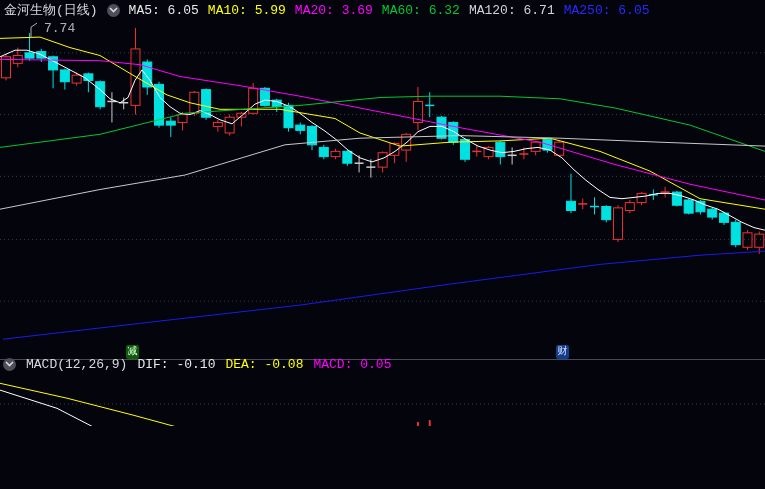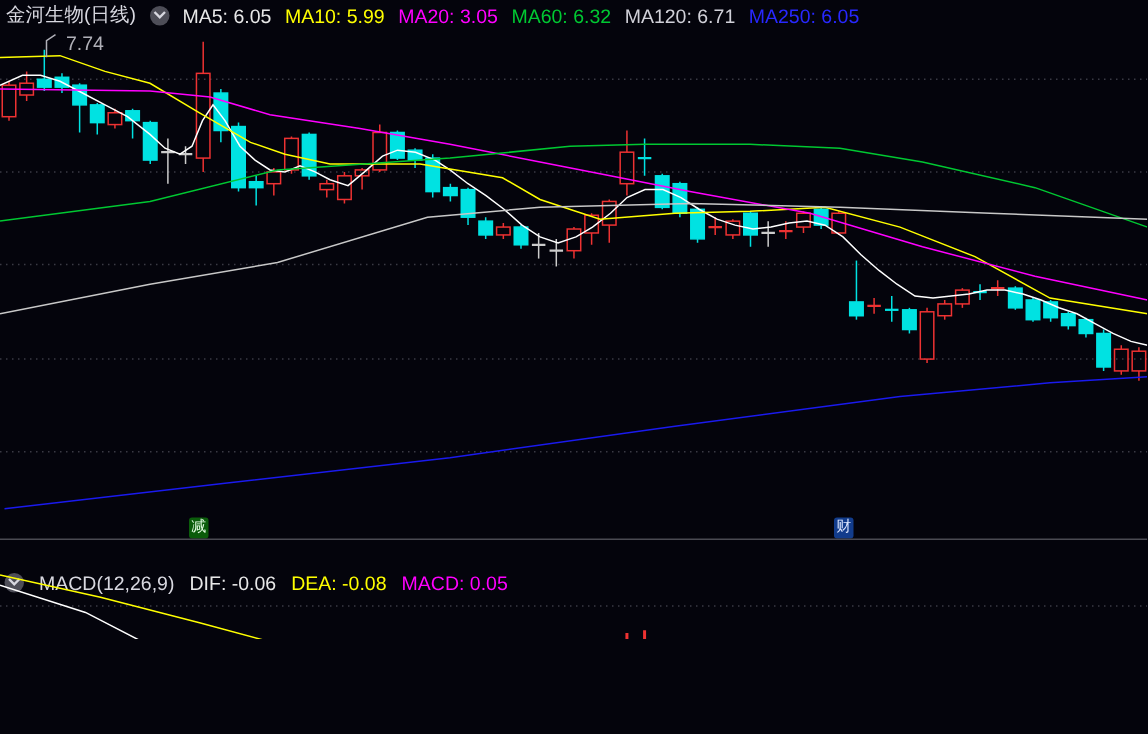--- a/index.html
+++ b/index.html
@@ -1,47 +1,47 @@
 <!DOCTYPE html>
 <html><head>
 <meta charset="utf-8">
 <style>
   html,body{margin:0;padding:0;background:#04040c;}
   .screen{position:relative;width:765px;height:426px;background:#04040c;overflow:hidden;
-          font-family:Liberation Sans, sans-serif;}
+          font-family:Liberation Mono, monospace;}
   .hdr{position:absolute;left:0;top:0;width:765px;height:20px;display:flex;align-items:center;gap:9px;}
   .hdr .title{margin-left:4px;font-size:13px;color:#d8d8e0;white-space:nowrap;}
   .chev{width:13px;height:13px;border-radius:50%;background:#4e4e58;display:inline-flex;
         align-items:center;justify-content:center;flex:0 0 auto;cursor:pointer;}
   .chev svg{display:block;}
   .malbl{font-size:13px;white-space:nowrap;}
   .pane{position:absolute;left:0;top:20px;width:765px;height:335px;}
   .marker{position:absolute;left:44px;top:21px;font-size:13px;color:#b0b0b8;}
   .badge{position:absolute;width:13px;height:14px;font-size:10px;line-height:14px;text-align:center;border-radius:2px;}
   .divider{position:absolute;left:0;top:359px;width:765px;height:1px;background:#4a4a52;}
-  .macdhdr{position:absolute;left:0;top:379px;width:765px;height:18px;display:flex;align-items:center;gap:10px;}
+  .macdhdr{position:absolute;left:0;top:355px;width:765px;height:18px;display:flex;align-items:center;gap:10px;}
   .macdhdr .chev{margin-left:3px;}
   .macdhdr span{font-size:13px;white-space:nowrap;}
   .macdpane{position:absolute;left:0;top:380px;width:765px;height:109px;}
 </style>
 </head>
 <body>
 
 <div class="screen">
 
   <div class="hdr">
     <span class="title">金河生物(日线)</span>
     <span class="chev">
       <svg width="9" height="6" viewBox="0 0 9 6">
           <polyline points="1,1 4.5,4.5 8,1" fill="none" stroke="#d8d8e0" stroke-width="1.6"></polyline>
         </svg>
     </span>
     <span class="malbl" style="color: rgb(232, 232, 232);">MA5: 6.05</span>
     <span class="malbl" style="color: rgb(255, 255, 0); text-align: right;">MA10: 5.99</span>
-    <span class="malbl" style="color: rgb(255, 0, 255);">MA20: 3.05</span>
+    <span class="malbl" style="color: rgb(255, 0, 255);">MA20: 3.69</span>
     <span class="malbl" style="color: rgb(0, 200, 50);">MA60: 6.32</span>
     <span class="malbl" style="color: rgb(208, 208, 216);">MA120: 6.71</span>
     <span class="malbl" style="color: rgb(40, 40, 255);">MA250: 6.05</span>
   </div>
 
   <div class="pane">
     <svg id="main-svg" width="765" height="335">
         <line x1="0" y1="32.84313725490197" x2="765" y2="32.84313725490197" stroke="#3a3a44" stroke-width="1" stroke-dasharray="1 3"></line>
         <line x1="0" y1="94.58823529411762" x2="765" y2="94.58823529411762" stroke="#3a3a44" stroke-width="1" stroke-dasharray="1 3"></line>
         <line x1="0" y1="156.3333333333333" x2="765" y2="156.3333333333333" stroke="#3a3a44" stroke-width="1" stroke-dasharray="1 3"></line>
@@ -245,21 +245,21 @@
 
   <div class="divider"></div>
 
   <div class="macdhdr">
     <span class="chev">
       <svg width="9" height="6" viewBox="0 0 9 6">
           <polyline points="1,1 4.5,4.5 8,1" fill="none" stroke="#d8d8e0" stroke-width="1.6"></polyline>
         </svg>
     </span>
     <span style="color: rgb(216, 216, 224);">MACD(12,26,9)</span>
-    <span style="color: rgb(232, 232, 232);">DIF: -0.06</span>
+    <span style="color: rgb(232, 232, 232);">DIF: -0.10</span>
     <span style="color: rgb(255, 255, 0);">DEA: -0.08</span>
     <span style="color: rgb(255, 0, 255);">MACD: 0.05</span>
   </div>
 
   <div class="macdpane">
     <svg id="macd-svg" width="765" height="109">
         <line x1="0" y1="24" x2="765" y2="24" stroke="#3a3a44" stroke-dasharray="1 3"></line>
         <line x1="0" y1="62" x2="765" y2="62" stroke="#6a6a74" stroke-dasharray="1 3"></line>
         <line x1="0" y1="107" x2="765" y2="107" stroke="#3c3c46"></line>
         <line x1="6" y1="62" x2="6" y2="72" stroke="#00e2e2" stroke-width="2"></line>

